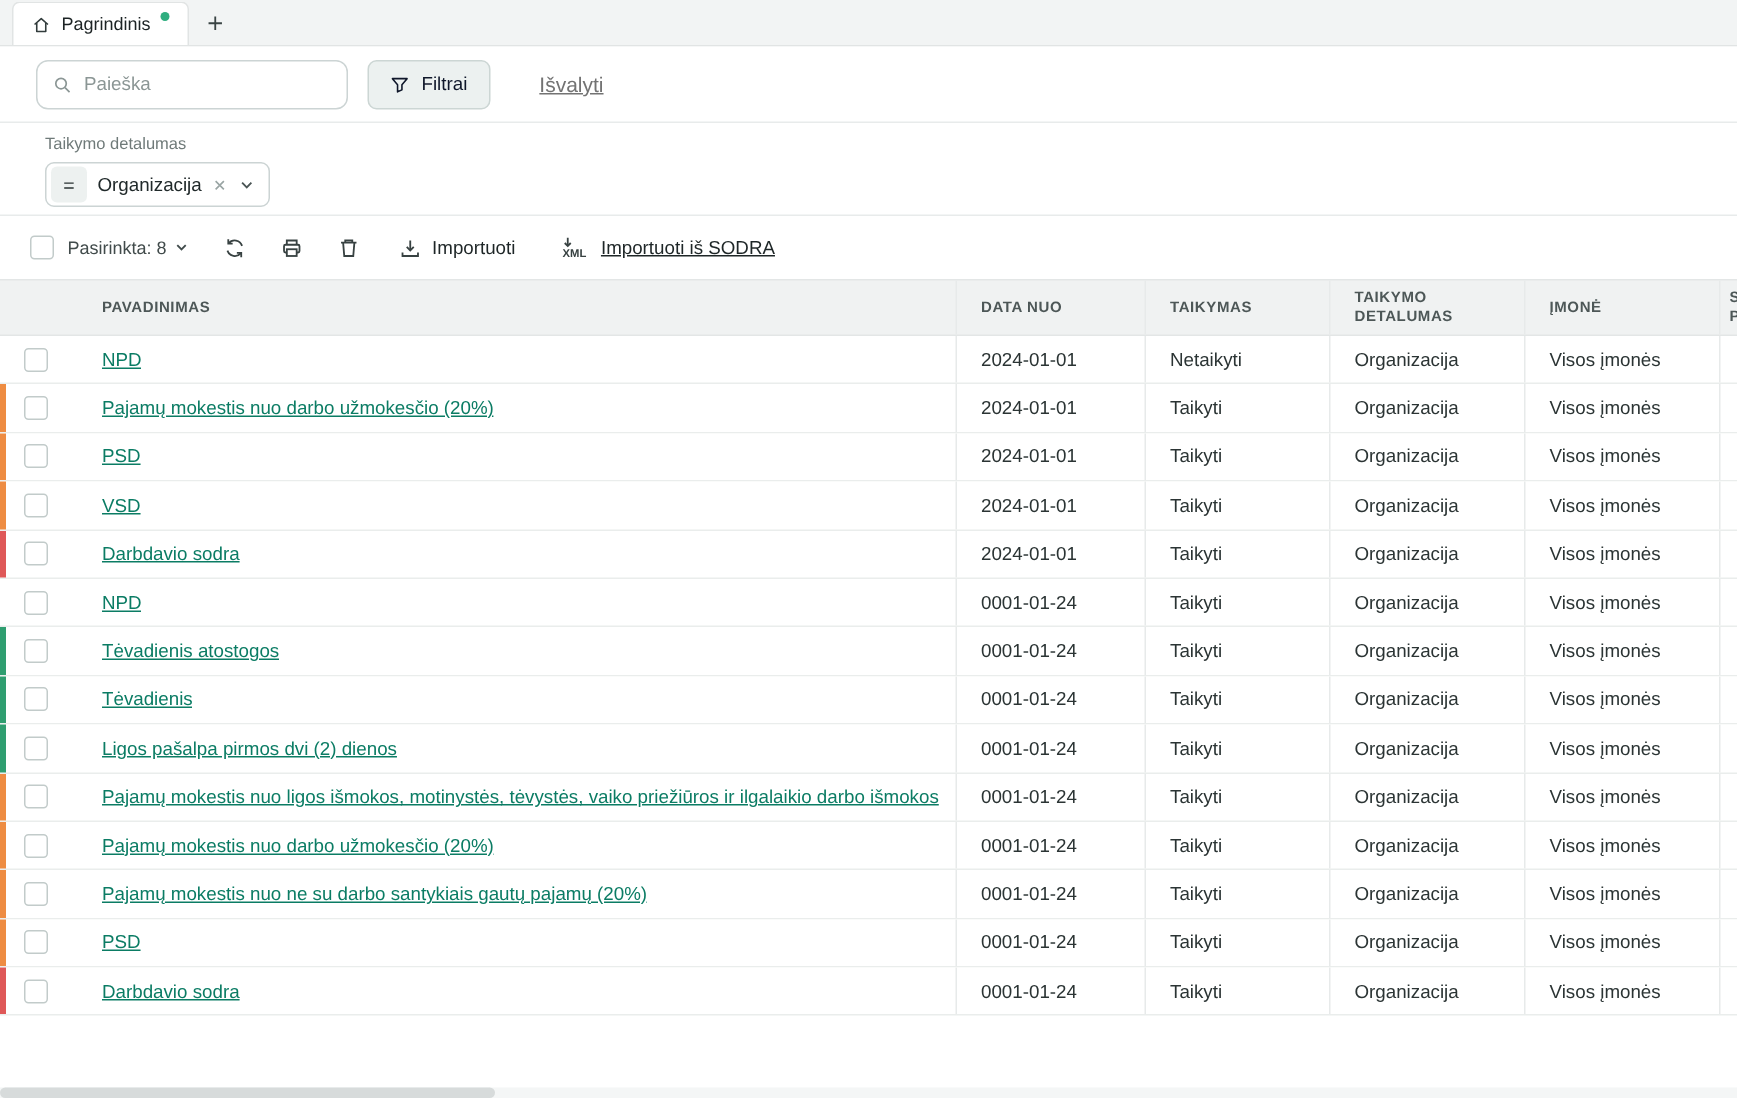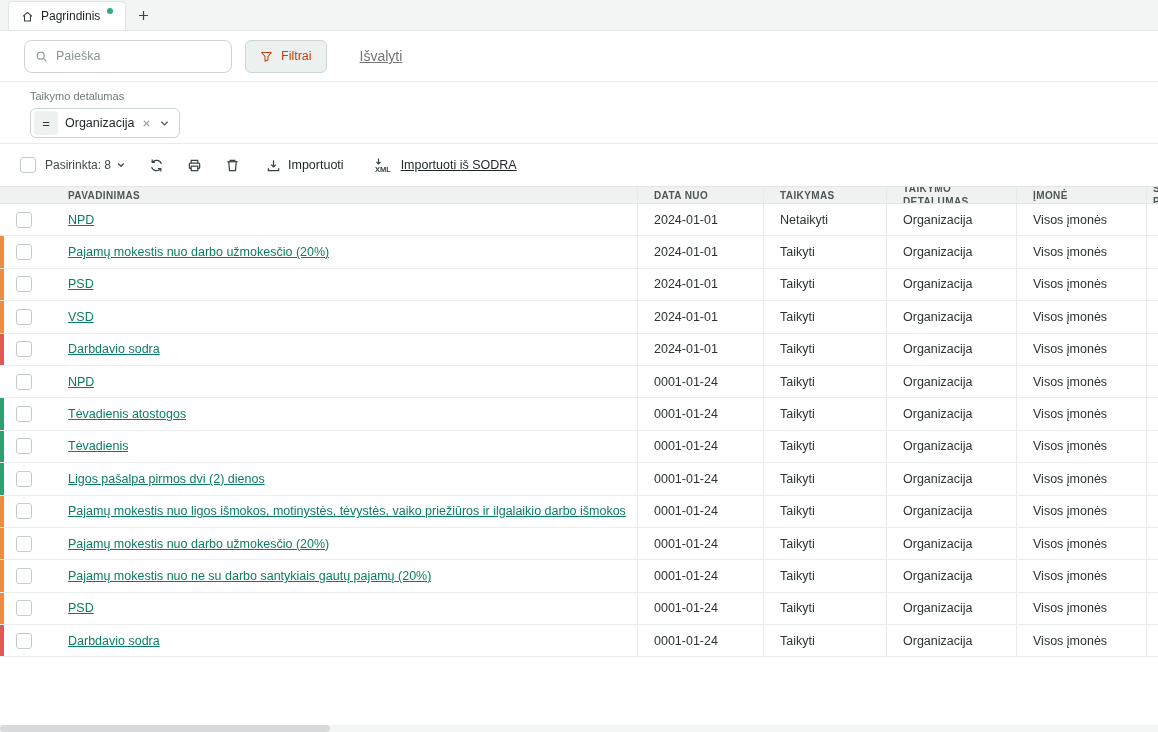--- a/index.html
+++ b/index.html
@@ -27,21 +27,21 @@
   .tab-add { width:34px; height:29px; display:flex; align-items:center; justify-content:center; background:transparent;
              border:none; cursor:pointer; color:#3a4444; }
 
   
   .search-row { display:flex; align-items:center; height:50px; padding-left:24px; gap:13px; background:#fff; }
   .search-wrap { width:208px; height:33px; border:1px solid #ccd4d4; border-radius:8px; display:flex; align-items:center;
                  padding:0 10px; gap:8px; color:#8b9695; background:#fff; }
   .search-wrap input { border:none; outline:none; flex:1; font-size:12.5px; font-family:inherit; color:#222; background:transparent; min-width:0; }
   .search-wrap input::placeholder { color:#8b9695; }
   .btn-filters { height:33px; border:1px solid #ccd6d4; background:#ecf1f0; border-radius:6px; display:flex; align-items:center;
-                 gap:8px; padding:0 14px; font-size:12.5px; font-family:inherit; color:#c2410c; cursor:pointer; }
+                 gap:8px; padding:0 14px; font-size:12.5px; font-family:inherit; color:#0f172a; cursor:pointer; }
   .link-clear { font-size:14px; color:#737373; text-decoration:underline; cursor:pointer; margin-left:20px; }
 
   .divider { height:1px; background:#e8ebeb; }
 
   
   .filter-row { padding:8px 0 4px 30px; background:#fff; height:61px; }
   .filter-label { font-size:11px; color:#6f7a79; margin-bottom:6px; }
   .filter-chip { display:inline-flex; align-items:center; height:30px; border:1px solid #ccd4d4; border-radius:6px;
                  padding:0 9px 0 3px; gap:7px; cursor:pointer; background:#fff; }
   .op { width:24px; height:24px; background:#edf1f0; border-radius:4px; display:flex; align-items:center; justify-content:center;
@@ -58,21 +58,21 @@
   .icon-btn { background:none; border:none; padding:0; margin-left:23px; color:#38
 424 2; color:#384242; cursor:pointer; display:flex; }
   .text-btn { background:none; border:none; padding:0; display:flex; align-items:center; gap:7px; font-family:inherit;
               font-size:12.5px; color:#1e2627; cursor:pointer; }
   .text-btn .icon { color:#384242; }
   .text-btn.import { margin-left:26px; }
   .text-btn.sodra { margin-left:30px;text-decoration:underline; }
 
   
   .thead, .tr { display:grid; grid-template-columns:52px 585px 126px 123px 130px 130px 12px; }
-  .thead { height:18px; background:#f0f2f2; border-top:1px solid #e3e6e6; border-bottom:1px solid #e3e6e6; }
+  .thead { height:38px; background:#f0f2f2; border-top:1px solid #e3e6e6; border-bottom:1px solid #e3e6e6; }
   .th { display:flex; align-items:center; padding-left:16px; font-size:10px; font-weight:700; color:#4d5757;
         letter-spacing:.4px; line-height:1.3; text-transform:uppercase; overflow:hidden; cursor:pointer; }
   .th.wrap span { max-width:68px; }
   .th.bl, .td.bl { border-left:1px solid #e7eaea; }
   .th-partial { padding-left:6px; cursor:default; }
   .tbody { background:#fff;text-align:center; }
   .tr { height:32.4px; border-bottom:1px solid #eaedec; position:relative; background:#fff; }
   .stripe { position:absolute; left:0; top:0; bottom:0; width:4px; }
   .td { display:flex; align-items:center; padding-left:16px; font-size:12.5px; color:#2b3434; overflow:hidden; white-space:nowrap; }
   .td-check { padding-left:16px; }

